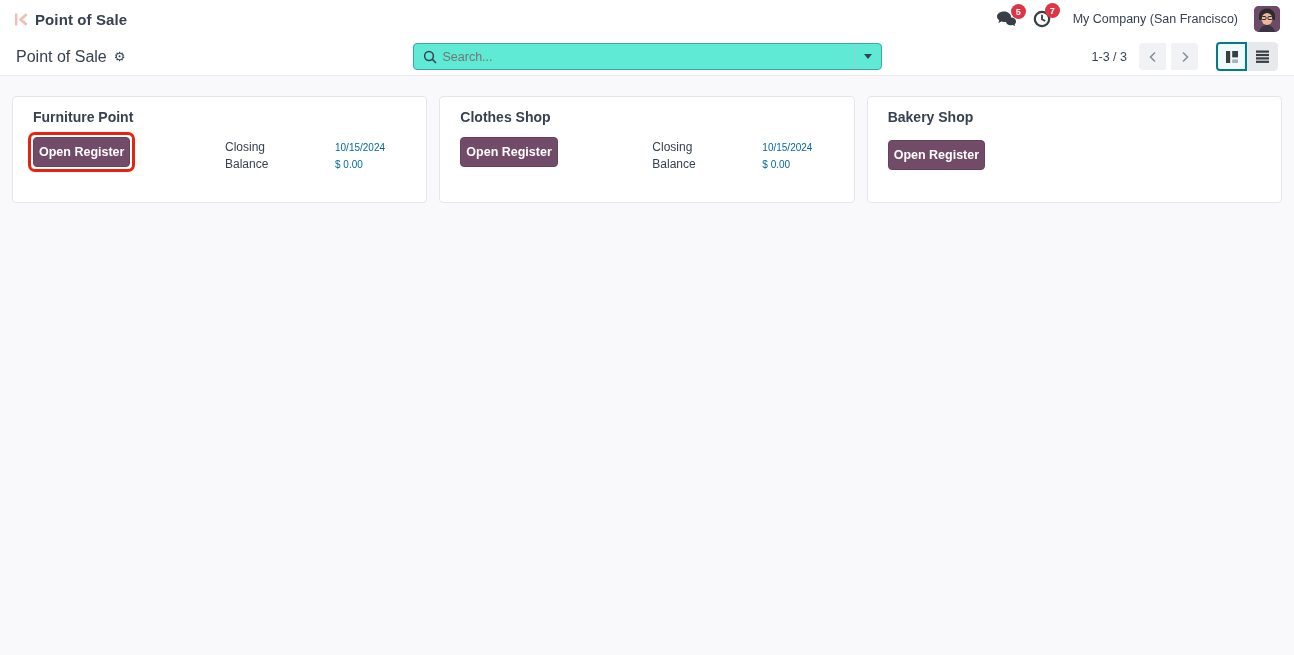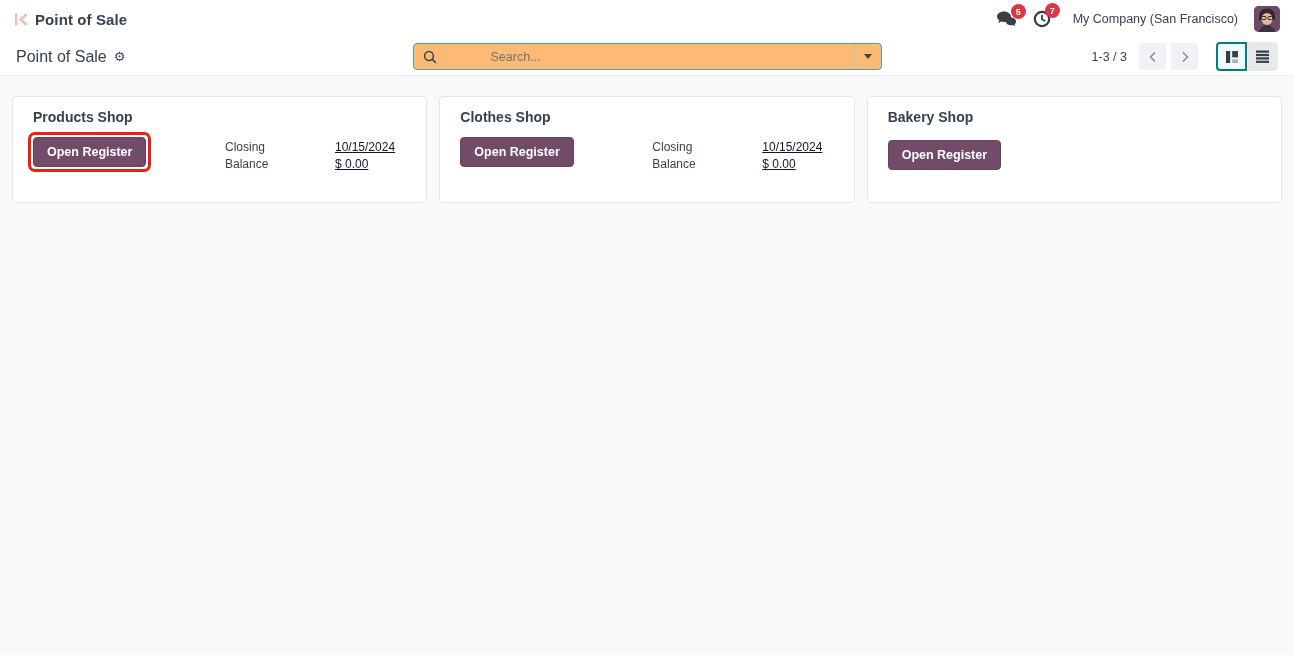--- a/index.html
+++ b/index.html
@@ -64,22 +64,22 @@
   }
   .cp-left { width: 420px; display: flex; align-items: center; gap: 7px; }
   .breadcrumb-title { font-size: 16px; color: #374151; cursor: pointer; }
   .gear { font-size: 13px; color: #374151; cursor: pointer; line-height: 1; }
 
   .cp-center { flex: 1; display: flex; justify-content: center; }
   .search-box {
     width: 469px; height: 27px;
     border: 1.5px solid #3fa5a9;
     border-radius: 4px;
-    background: #fdba74;
-    display: flex; align-items: center; gap: 48px;
+    background: #5eead4;
+    display: flex; align-items: center;
   }
   .search-box .mag { padding: 0 6px 0 9px; display: flex; align-items: center; }
   .search-input {
     flex: 1; border: none; outline: none;
     font-size: 12.5px; color: #374151;
     font-family: "Liberation Sans", "DejaVu Sans", sans-serif;
     background: transparent;
   }
   .search-caret-btn {
     width: 26px; height: 100%;
@@ -138,40 +138,40 @@
   .card-title { font-size: 14px; font-weight: 700; color: #374151; cursor: pointer; }
   .card-body { margin-top: 12px; display: flex; align-items: flex-start; }
   .btn-zone { width: 192px; }
   .open-register-btn {
     background: #714B67;
     border: 1px solid #66435d;
     color: #ffffff;
     font-size: 12.5px;
     font-weight: 700;
     font-family: "Liberation Sans", "DejaVu Sans", sans-serif;
-    padding: 7px 13px;
+    padding: 7px 5px;
     border-radius: 4px;
     cursor: pointer;
   }
   .highlight-box {
     display: inline-block;
     border: 3px solid #e8220c;
     border-radius: 7px;
     padding: 2px;
     margin: -5px 0 0 -5px;
   }
   .closing-row { display: flex; padding-top: 2px; }
   .closing-label {
     width: 60px;
     margin-right: 50px;
     font-size: 12px;
     color: #374151;
     line-height: 17px;
   }
-  .closing-values { font-size: 12px; color: #0f172a; line-height: 17px; text-decoration: underline; }
+  .closing-values { font-size: 10px; color: #0369a1; line-height: 17px; }
 </style>
 </head>
 <body>
 
 <header class="navbar">
   <div class="brand">
     <span style="display:flex;">
       <svg width="15" height="15" viewBox="0 0 15 15">
         <rect x="1" y="1.5" width="2.4" height="12" fill="#f2bdb4"></rect>
         <path d="M12.6 2.2 6.6 7.5l6 5.3" stroke="#f2bdb4" stroke-width="2.6" fill="none"></path>
@@ -260,21 +260,21 @@
         </svg>
       </div>
     </div>
   </div>
 </div>
 
 <main class="content">
   <div class="kanban-row">
 
     <section class="kanban-card">
-      <div class="card-title">Products Shop</div>
+      <div class="card-title">Furniture Point</div>
       <div class="card-body">
         <div class="btn-zone">
           <div class="highlight-box">
             <button class="open-register-btn">Open Register</button>
           </div>
         </div>
         <div class="closing-row">
           <div class="closing-label">Closing Balance</div>
           <div class="closing-values">
             <div>10/15/2024</div>

